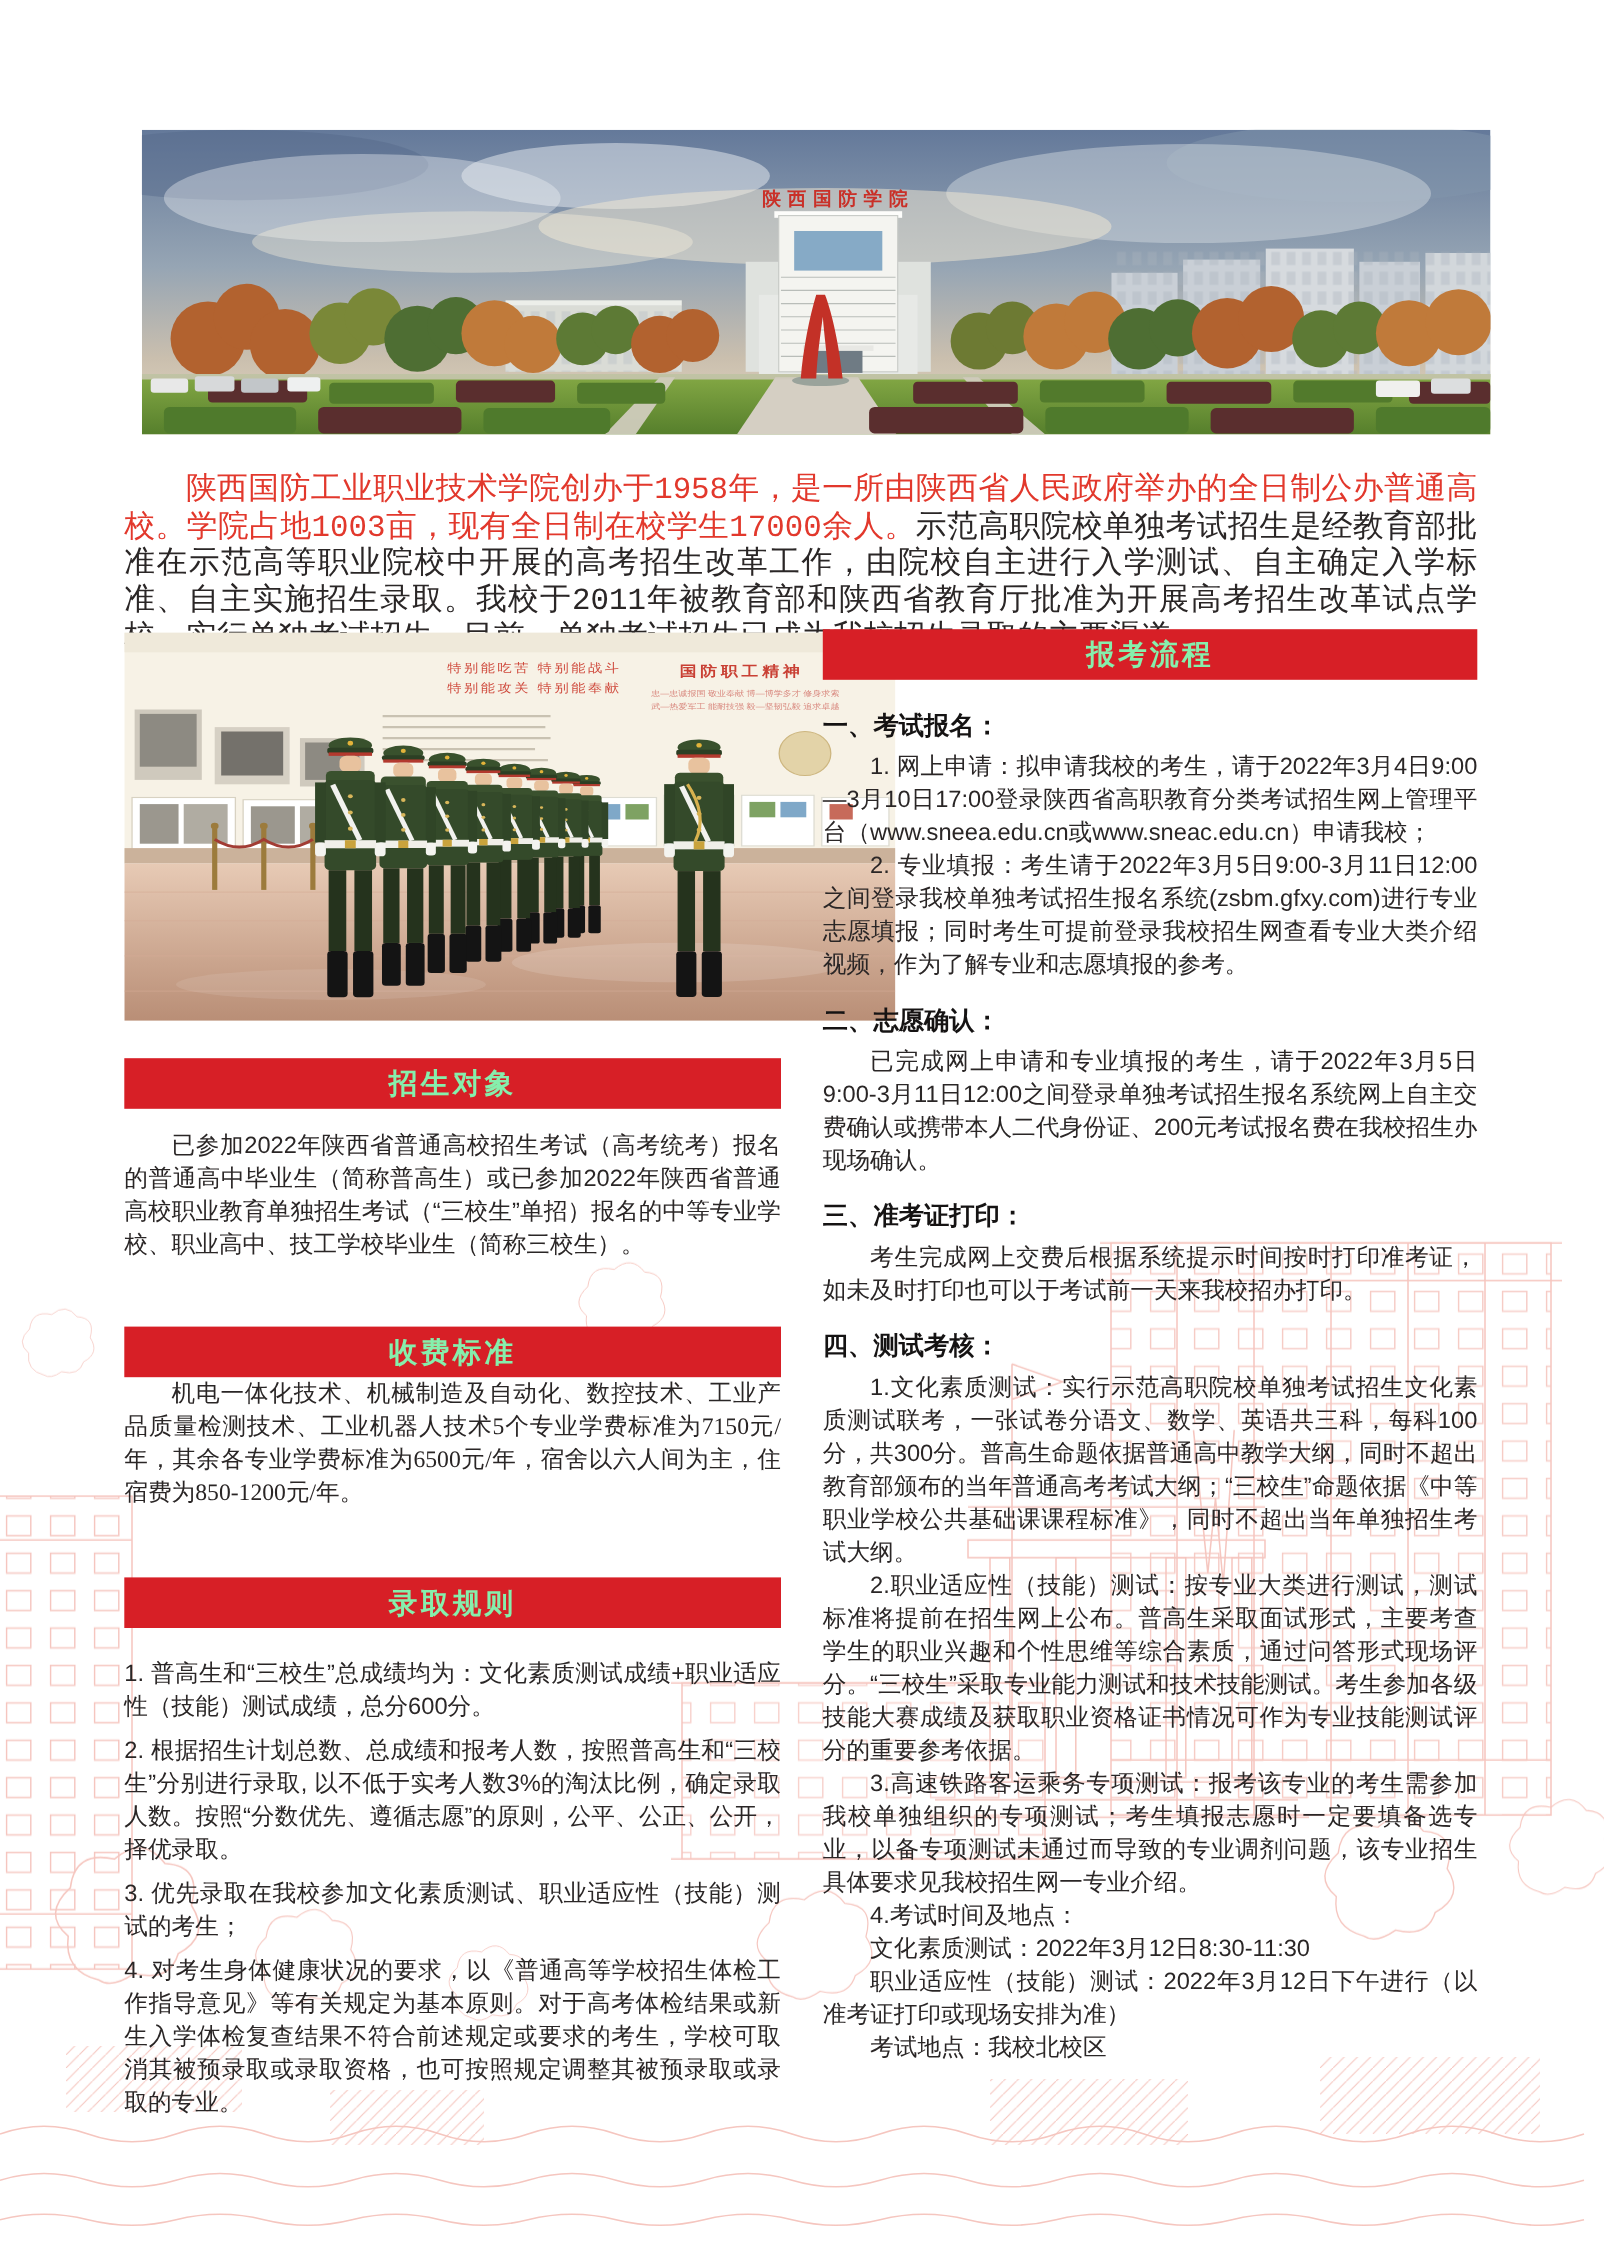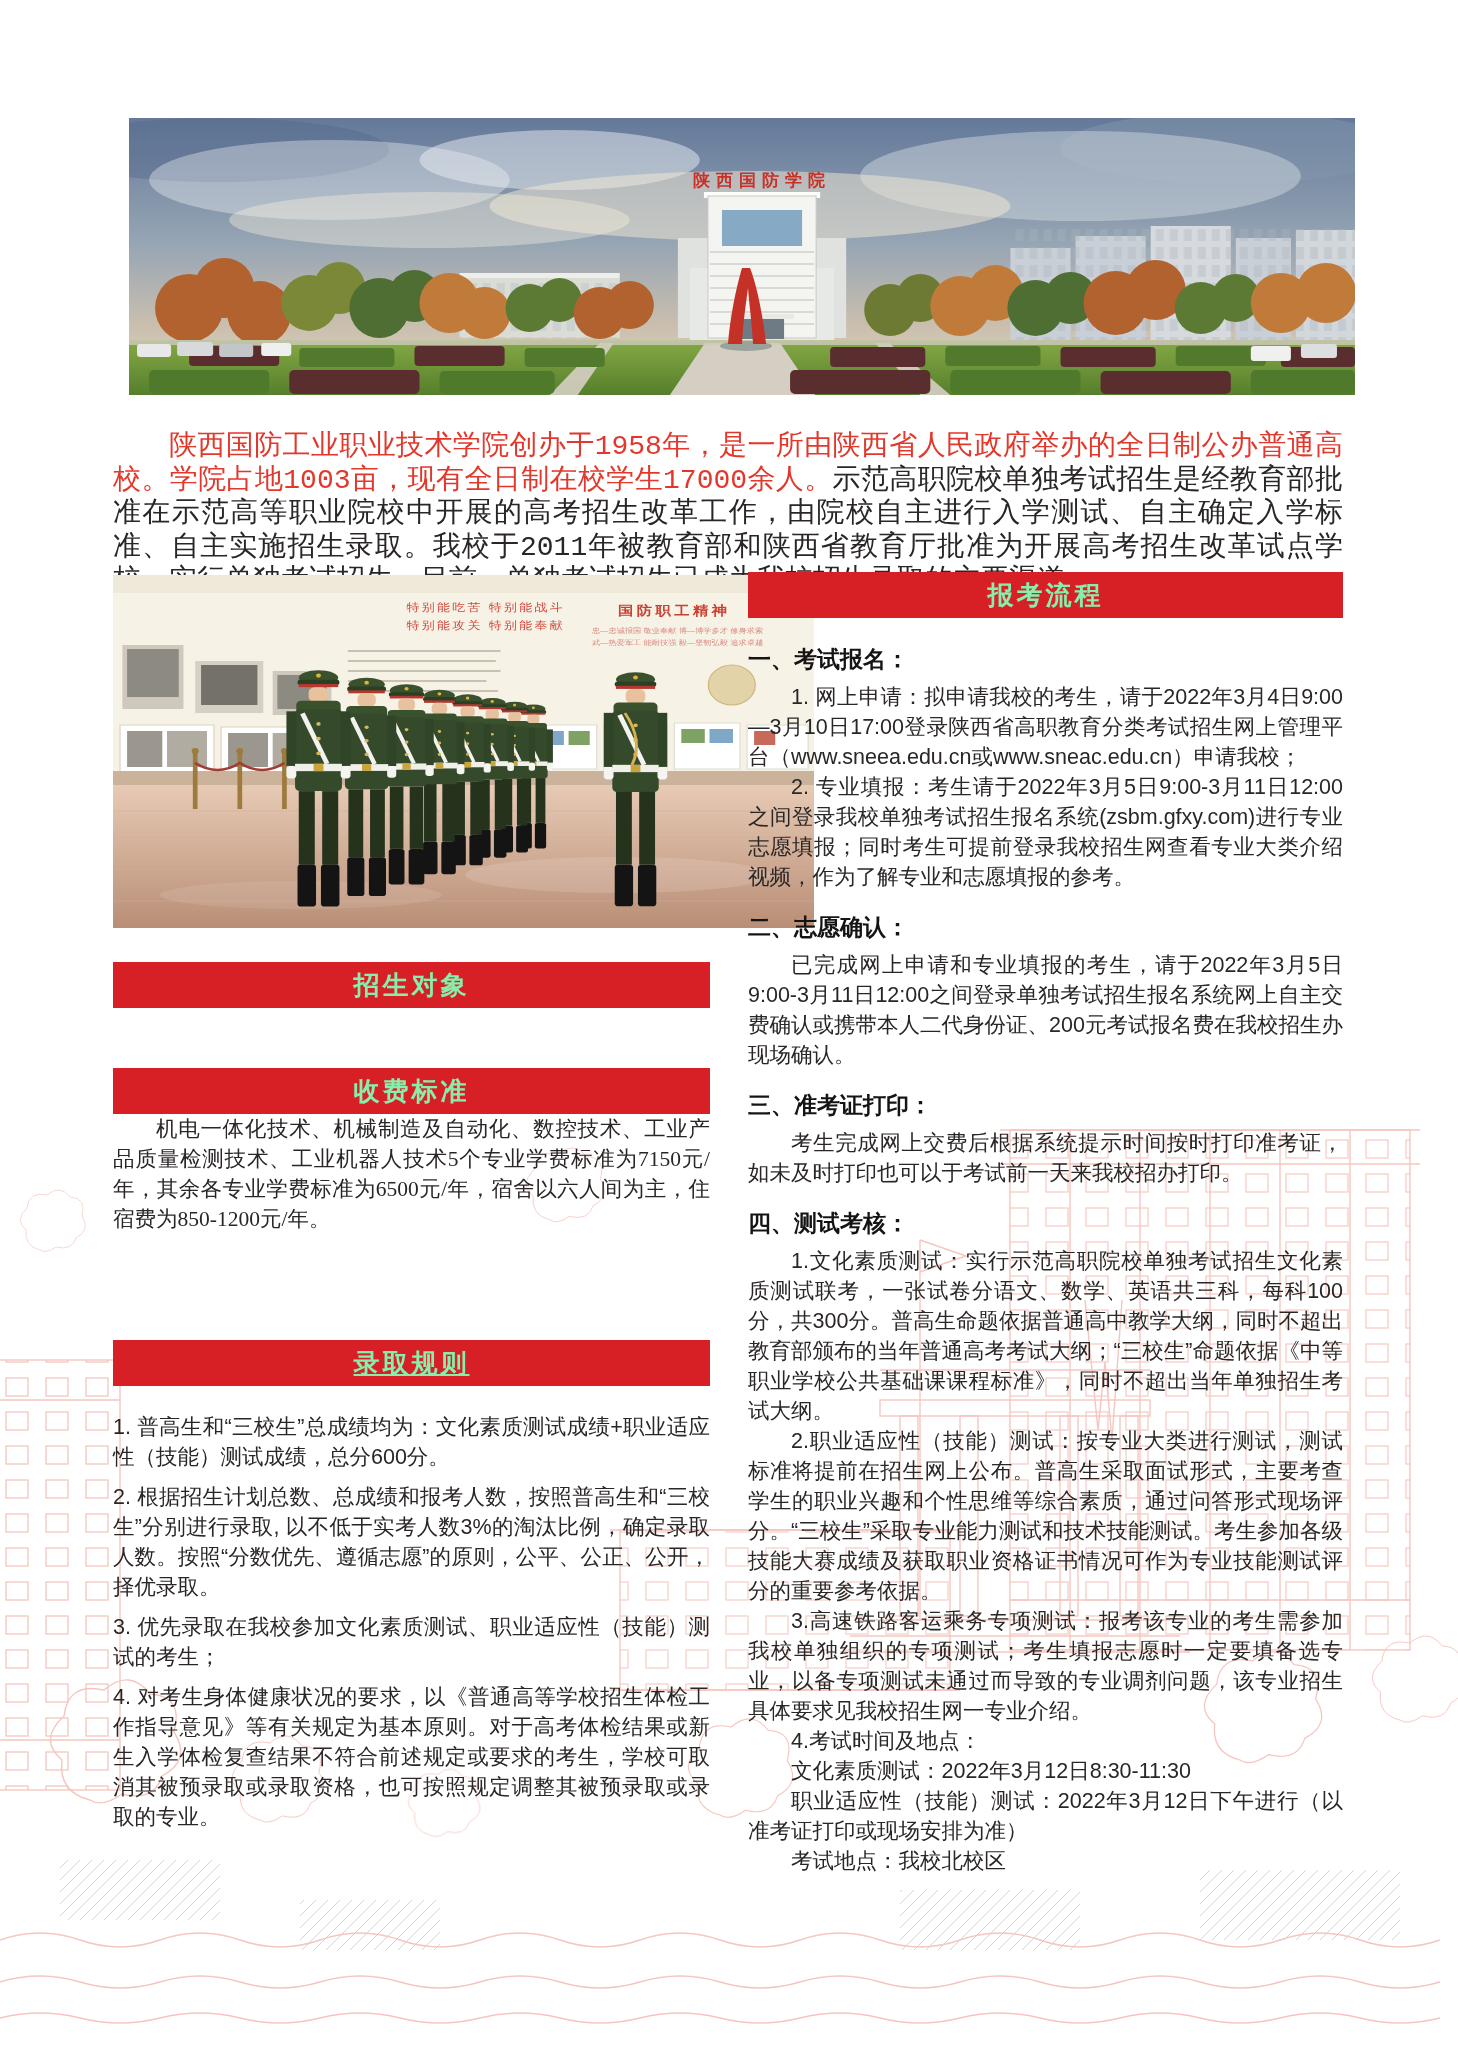--- a/index.html
+++ b/index.html
@@ -17,21 +17,21 @@
   .intro-red{color:#e2382c;}
   
   .col-left{left:113px;top:575px;width:597px;}
   .col-right{left:748px;top:572px;width:595px;}
   .photo-left{width:701px;height:353px;}
   .photo-left svg{display:block;width:100%;height:100%;}
   .bar{height:46px;background:#d71f26;color:#86efac;font-size:26px;font-weight:bold;
        letter-spacing:3px;display:flex;align-items:center;justify-content:center;}
   .bar1{margin-top:34px;}
   .bar2{margin-top:60px;}
-  .bar3{margin-top:106px;text-decoration:underline;}
+  .bar3{margin-top:62px;}
   .body-p{font-size:21.5px;line-height:30px;text-align:justify;margin:0;color:#2a2626;}
   .ind{text-indent:2em;}
   .lp1{margin-top:18px;}
   .lp2{font-family:Liberation Serif, serif;}
   .rules{margin-top:26px;}
   .rules .body-p{margin-bottom:10px;}
   .head{font-size:23px;font-weight:bold;line-height:30px;color:#151313;margin:0 0 8px 0;}
   .r-sec{margin-bottom:20px;}
   .r-sec.first{margin-top:26px;}
 </style>
@@ -344,20 +344,21 @@
           <use href="#guard" transform="translate(175,88) scale(1.05)"></use>
         </g>
         <g>
           <use href="#guard" transform="translate(445,90) scale(1.04)"></use>
           <path d="M436,138 q16,28 6,52" stroke="#d8b14e" stroke-width="2.5" fill="none"></path>
         </g>
       </svg>
     </div>
 
     <div class="bar bar1">招生对象</div>
+    <p class="body-p ind lp1">已参加2022年陕西省普通高校招生考试（高考统考）报名的普通高中毕业生（简称普高生）或已参加2022年陕西省普通高校职业教育单独招生考试（“三校生”单招）报名的中等专业学校、职业高中、技工学校毕业生（简称三校生）。</p>
 
     <div class="bar bar2">收费标准</div>
     <p class="body-p ind lp2">机电一体化技术、机械制造及自动化、数控技术、工业产品质量检测技术、工业机器人技术5个专业学费标准为7150元/年，其余各专业学费标准为6500元/年，宿舍以六人间为主，住宿费为850-1200元/年。</p>
 
     <div class="bar bar3">录取规则</div>
     <div class="rules">
       <p class="body-p">1. 普高生和“三校生”总成绩均为：文化素质测试成绩+职业适应性（技能）测试成绩，总分600分。</p>
       <p class="body-p">2. 根据招生计划总数、总成绩和报考人数，按照普高生和“三校生”分别进行录取, 以不低于实考人数3%的淘汰比例，确定录取人数。按照“分数优先、遵循志愿”的原则，公平、公正、公开，择优录取。</p>
       <p class="body-p">3. 优先录取在我校参加文化素质测试、职业适应性（技能）测试的考生；</p>
       <p class="body-p">4. 对考生身体健康状况的要求，以《普通高等学校招生体检工作指导意见》等有关规定为基本原则。对于高考体检结果或新生入学体检复查结果不符合前述规定或要求的考生，学校可取消其被预录取或录取资格，也可按照规定调整其被预录取或录取的专业。</p>

